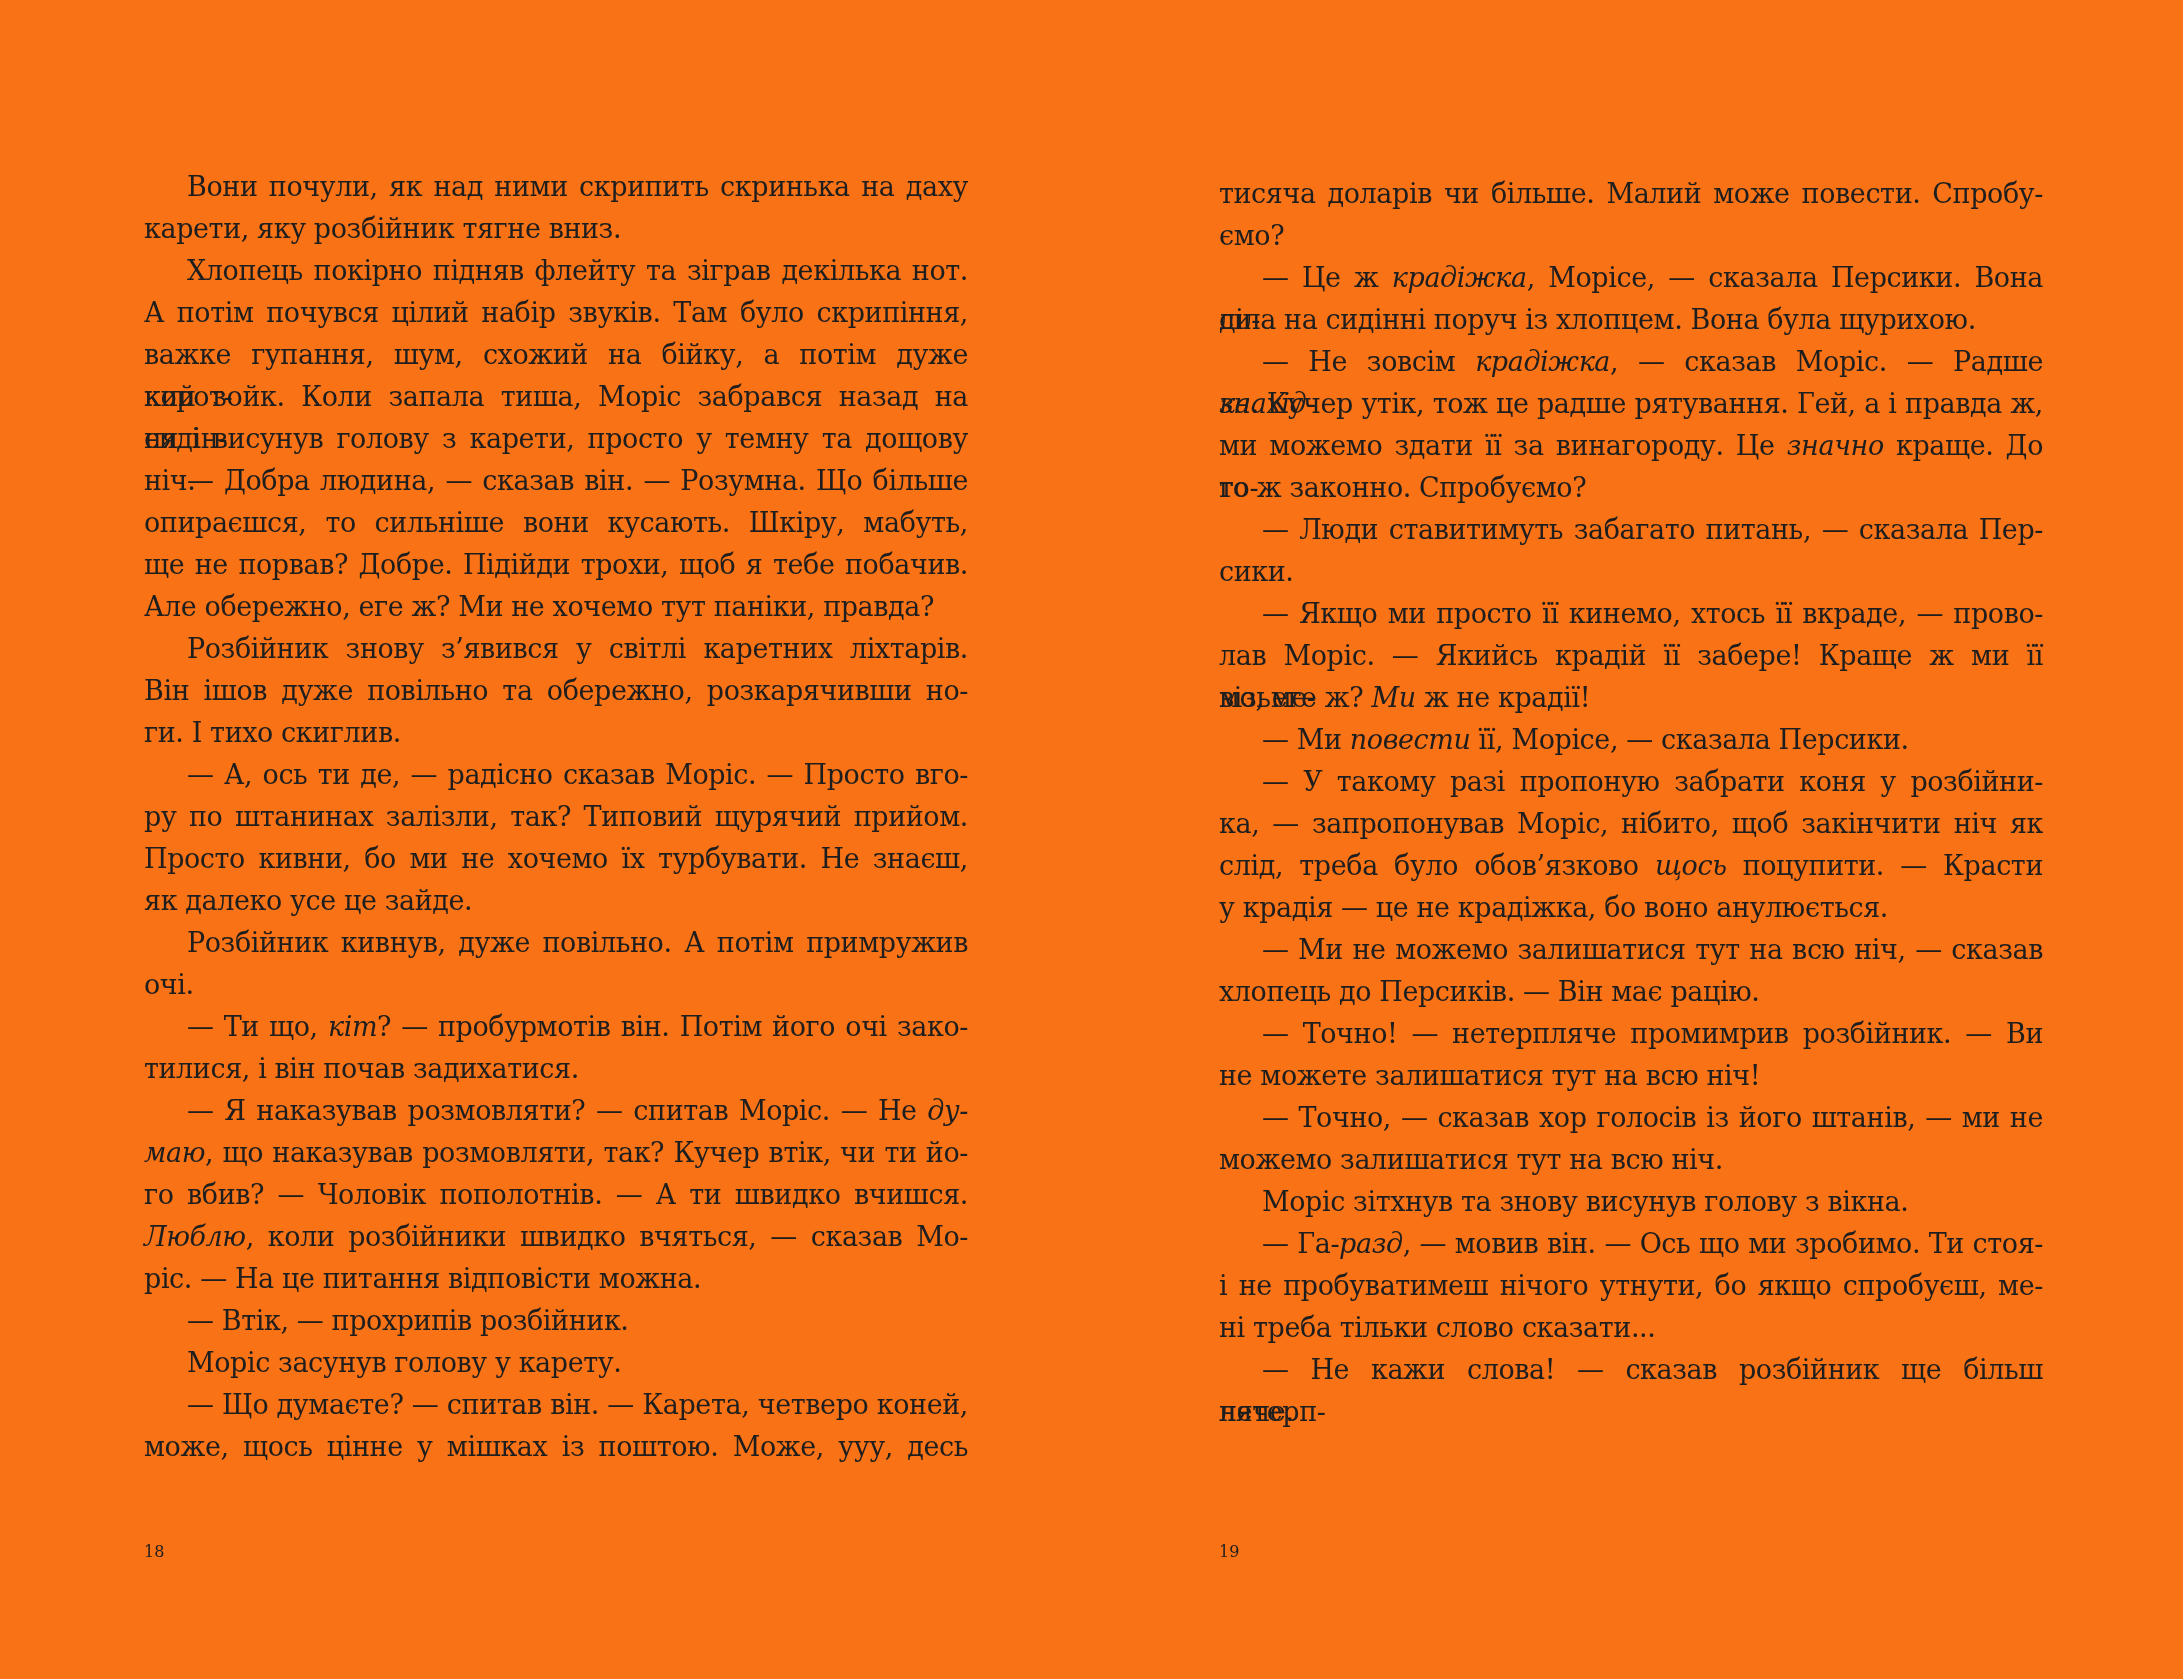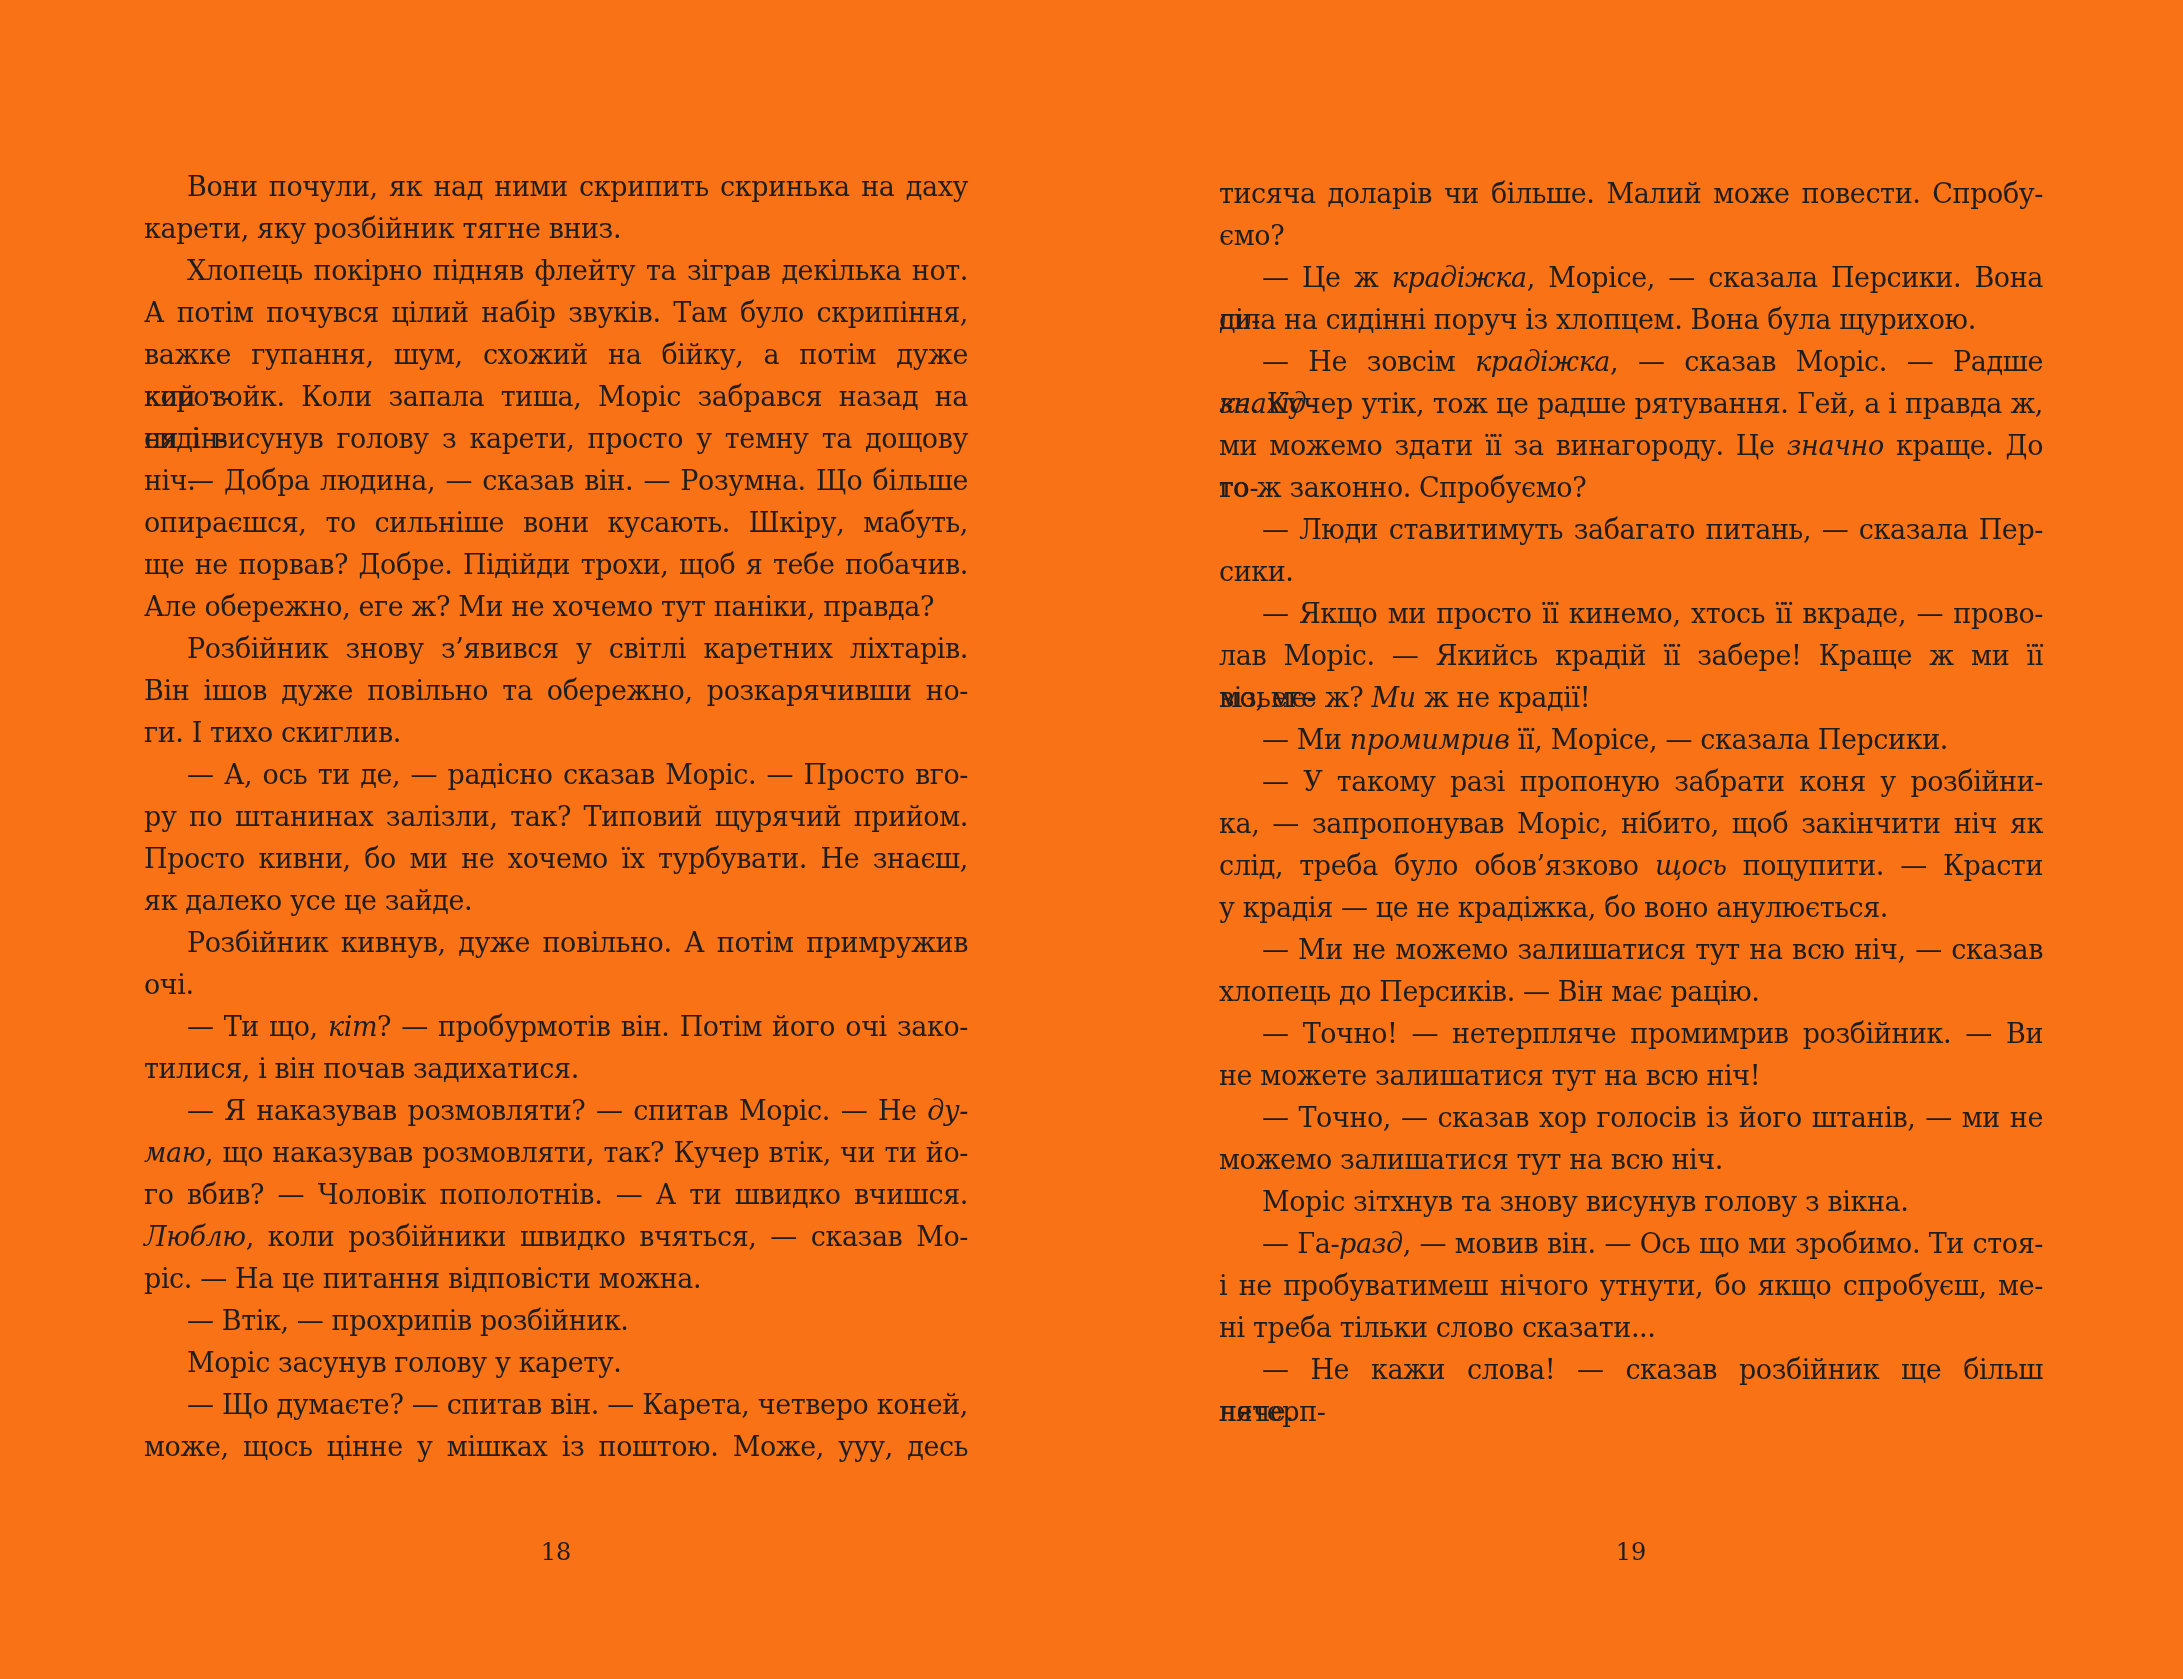--- a/index.html
+++ b/index.html
@@ -38,22 +38,22 @@
     text-justify: inter-word;
   }
   .line.end { text-align-last: left; }
   .line.indent { text-indent: 43px; }
   .it { font-style: italic; }
 
   .page-number {
     position: absolute;
     top: 1538px;
     width: 824px;
-    text-align: center;
-    font-size: 24px;
+    text-align: left;
+    font-size: 16px;
     line-height: 28.4px;
     color: #1e1e1e;
   }
   .page-left  .page-number { left: 144px; }
   .page-right .page-number { left: 1219px; }
 </style>
 </head>
 <body>
 
 <div class="spread">
@@ -103,21 +103,21 @@
         <div class="line end"><span>діла на сидінні поруч із хлопцем. Вона була щурихою.</span></div>
         <div class="line indent"><span>— Не зовсім </span><span class="it">крадіжка</span><span>, — сказав Моріс. — Радше </span><span class="it">знахід-</span></div>
         <div class="line"><span class="it">ка</span><span>. Кучер утік, тож це радше рятування. Гей, а і правда ж,</span></div>
         <div class="line"><span>ми можемо здати її за винагороду. Це </span><span class="it">значно</span><span> краще. До то-</span></div>
         <div class="line end"><span>го ж законно. Спробуємо?</span></div>
         <div class="line indent"><span>— Люди ставитимуть забагато питань, — сказала Пер-</span></div>
         <div class="line end"><span>сики.</span></div>
         <div class="line indent"><span>— Якщо ми просто її кинемо, хтось її вкраде, — прово-</span></div>
         <div class="line"><span>лав Моріс. — Якийсь крадій її забере! Краще ж ми її візьме-</span></div>
         <div class="line end"><span>мо, еге ж? </span><span class="it">Ми</span><span> ж не крадії!</span></div>
-        <div class="line indent end"><span>— Ми </span><span class="it">промимрив</span><span> її, Морісе, — сказала Персики.</span></div>
+        <div class="line indent end"><span>— Ми </span><span class="it">повести</span><span> її, Морісе, — сказала Персики.</span></div>
         <div class="line indent"><span>— У такому разі пропоную забрати коня у розбійни-</span></div>
         <div class="line"><span>ка, — запропонував Моріс, нібито, щоб закінчити ніч як</span></div>
         <div class="line"><span>слід, треба було обов’язково </span><span class="it">щось</span><span> поцупити. — Красти</span></div>
         <div class="line end"><span>у крадія — це не крадіжка, бо воно анулюється.</span></div>
         <div class="line indent"><span>— Ми не можемо залишатися тут на всю ніч, — сказав</span></div>
         <div class="line end"><span>хлопець до Персиків. — Він має рацію.</span></div>
         <div class="line indent"><span>— Точно! — нетерпляче промимрив розбійник. — Ви</span></div>
         <div class="line end"><span>не можете залишатися тут на всю ніч!</span></div>
         <div class="line indent"><span>— Точно, — сказав хор голосів із його штанів, — ми не</span></div>
         <div class="line end"><span>можемо залишатися тут на всю ніч.</span></div>

